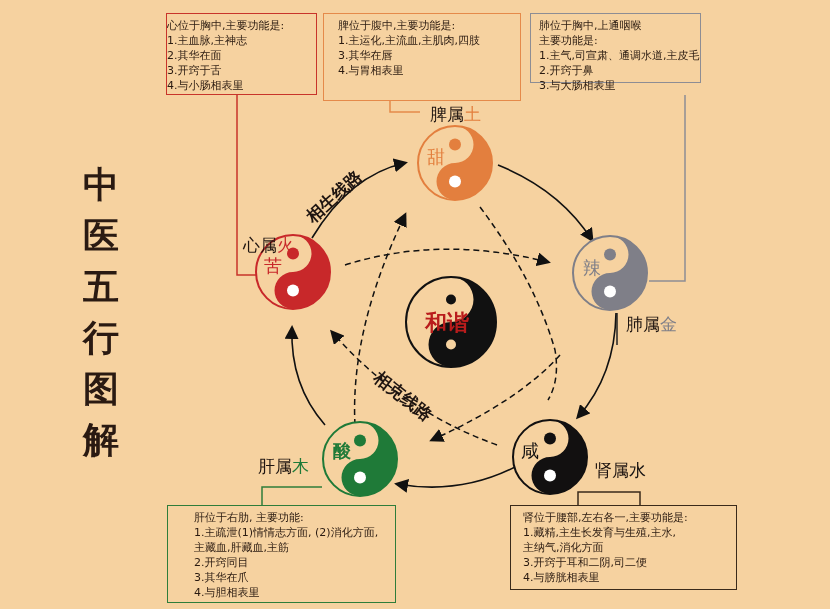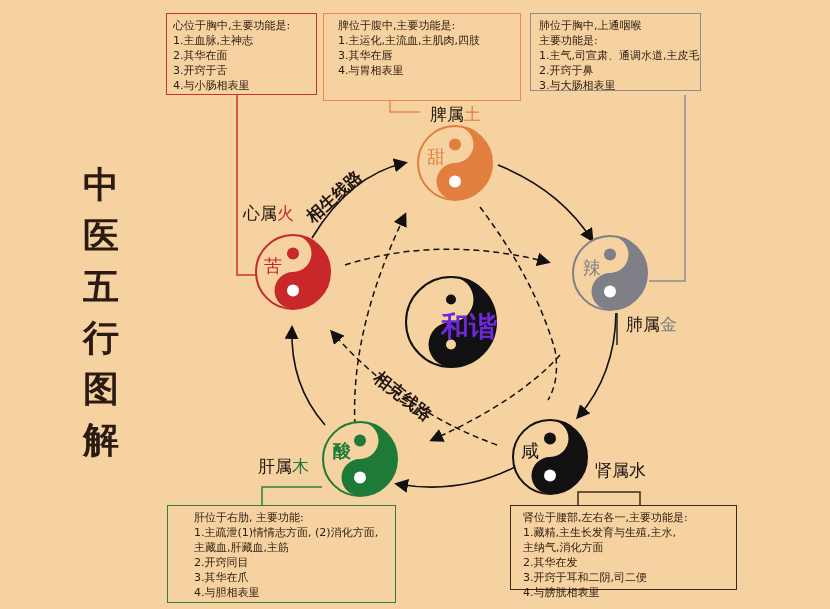--- a/index.html
+++ b/index.html
@@ -1,31 +1,31 @@
 <!DOCTYPE html>
 <html><head>
 <meta charset="utf-8">
 <style>
   html,body{margin:0;padding:0;}
   body{width:830px;height:609px;background:#f6d2a0;position:relative;overflow:hidden;font-family:"DejaVu Sans","Liberation Sans",sans-serif;color:#2a1a10;}
   .title{position:absolute;left:78px;top:165px;width:46px;display:flex;flex-direction:column;align-items:center;gap:13px;}
   .title span{font-family:"DejaVu Serif","Liberation Serif",serif;font-weight:bold;font-size:36px;line-height:38px;color:#2a1a12;}
-  .box{position:absolute;border:1.5px solid;background:#f6d2a0;font-size:11px;line-height:15px;padding:4px 6px;box-sizing:border-box;}
+  .box{position:absolute;border:1.5px solid;background:#f6d2a0;font-size:11px;line-height:15px;padding:4px 0;box-sizing:border-box;}
   .box div{white-space:nowrap;}
   #box-heart{left:166px;top:13px;width:151px;height:82px;border-color:#c8342a;}
   #box-spleen{left:323px;top:13px;width:198px;height:88px;border-color:#e58a4a;padding-left:14px;}
-  #box-lung{left:530px;top:13px;width:171px;height:78px;border-color:#8d8d94;padding-left:8px;}
+  #box-lung{left:530px;top:13px;width:171px;height:70px;border-color:#8d8d94;padding-left:8px;}
   #box-liver{left:167px;top:505px;width:229px;height:98px;border-color:#2f7d3a;padding-left:26px;}
   #box-kidney{left:510px;top:505px;width:227px;height:85px;border-color:#3a2a1a;padding-left:12px;}
   svg.diagram{position:absolute;left:0;top:0;}
   .lbl{position:absolute;font-size:17px;white-space:nowrap;color:#1e1410;}
   .lbl .el{font-size:17px;}
   .rot{position:absolute;font-size:17px;font-weight:bold;white-space:nowrap;color:#1e1410;transform-origin:left center;}
   .taste{position:absolute;font-size:18px;white-space:nowrap;}
-  .center-text{position:absolute;font-size:28px;font-weight:bold;color:#6d28d9;margin-left:16px;}
+  .center-text{position:absolute;font-size:22px;font-weight:bold;color:#b91c1c;}
 </style>
 </head>
 <body>
 
 <div class="title">
   <span>中</span>
   <span>医</span>
   <span>五</span>
   <span>行</span>
   <span>图</span>
@@ -132,26 +132,25 @@
   <div>1.主疏泄(1)情情志方面, (2)消化方面,</div>
   <div>主藏血,肝藏血,主筋</div>
   <div>2.开窍同目</div>
   <div>3.其华在爪</div>
   <div>4.与胆相表里</div>
 </div>
 <div class="box" id="box-kidney">
   <div>肾位于腰部,左右各一,主要功能是:</div>
   <div>1.藏精,主生长发育与生殖,主水,</div>
   <div>主纳气,消化方面</div>
-  <div>2.其华在发</div>
   <div>3.开窍于耳和二阴,司二便</div>
   <div>4.与膀胱相表里</div>
 </div>
 
-<div class="lbl" style="left:243px;top:202px;">
+<div class="lbl" style="left:243px;top:234px;">
   <span>心属</span><span class="el" style="color:#c8282a;">火</span>
 </div>
 <div class="lbl" style="left:430px;top:103px;">
   <span>脾属</span><span class="el" style="color:#e37f3e;">土</span>
 </div>
 <div class="lbl" style="left:626px;top:313px;">
   <span>肺属</span><span class="el" style="color:#7f7f88;">金</span>
 </div>
 <div class="lbl" style="left:595px;top:459px;">
   <span>肾属</span><span class="el" style="color:#121010;">水</span>

